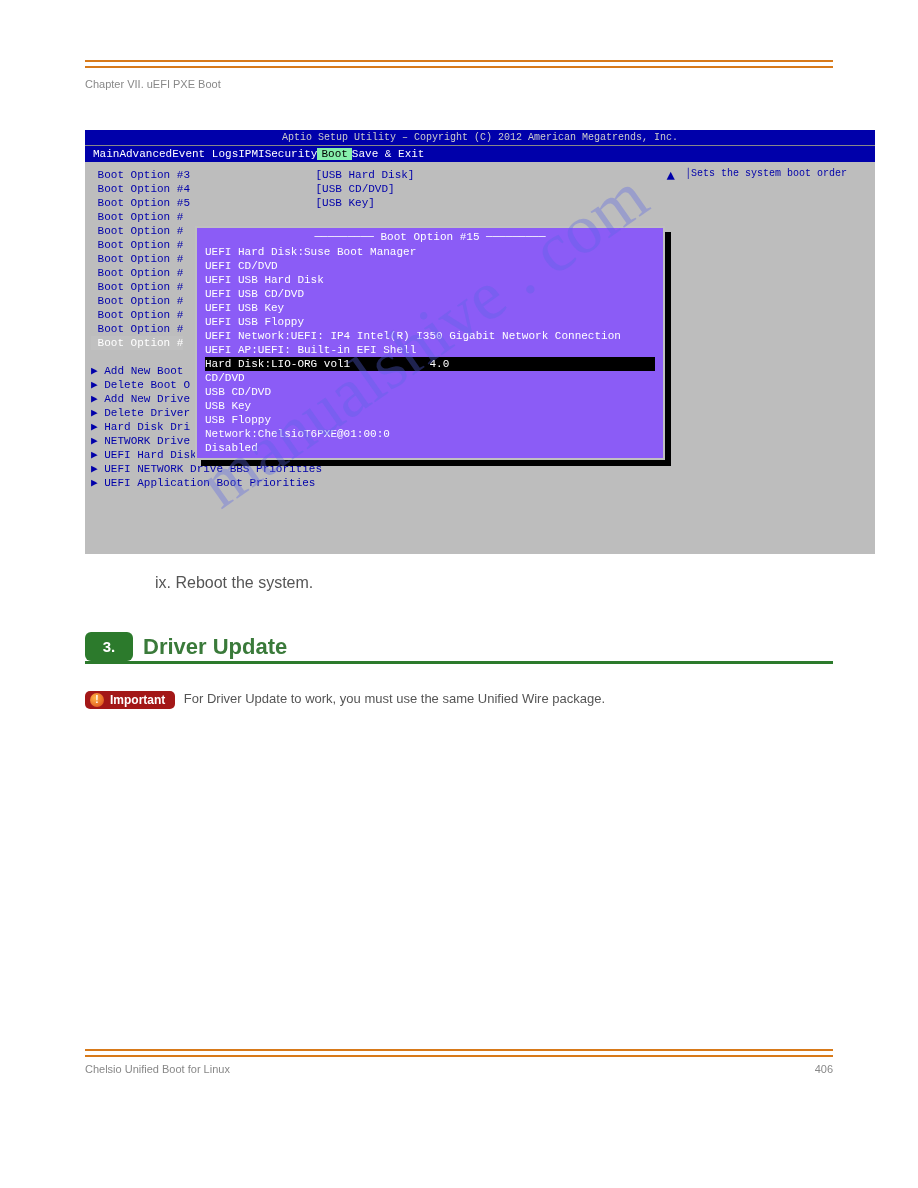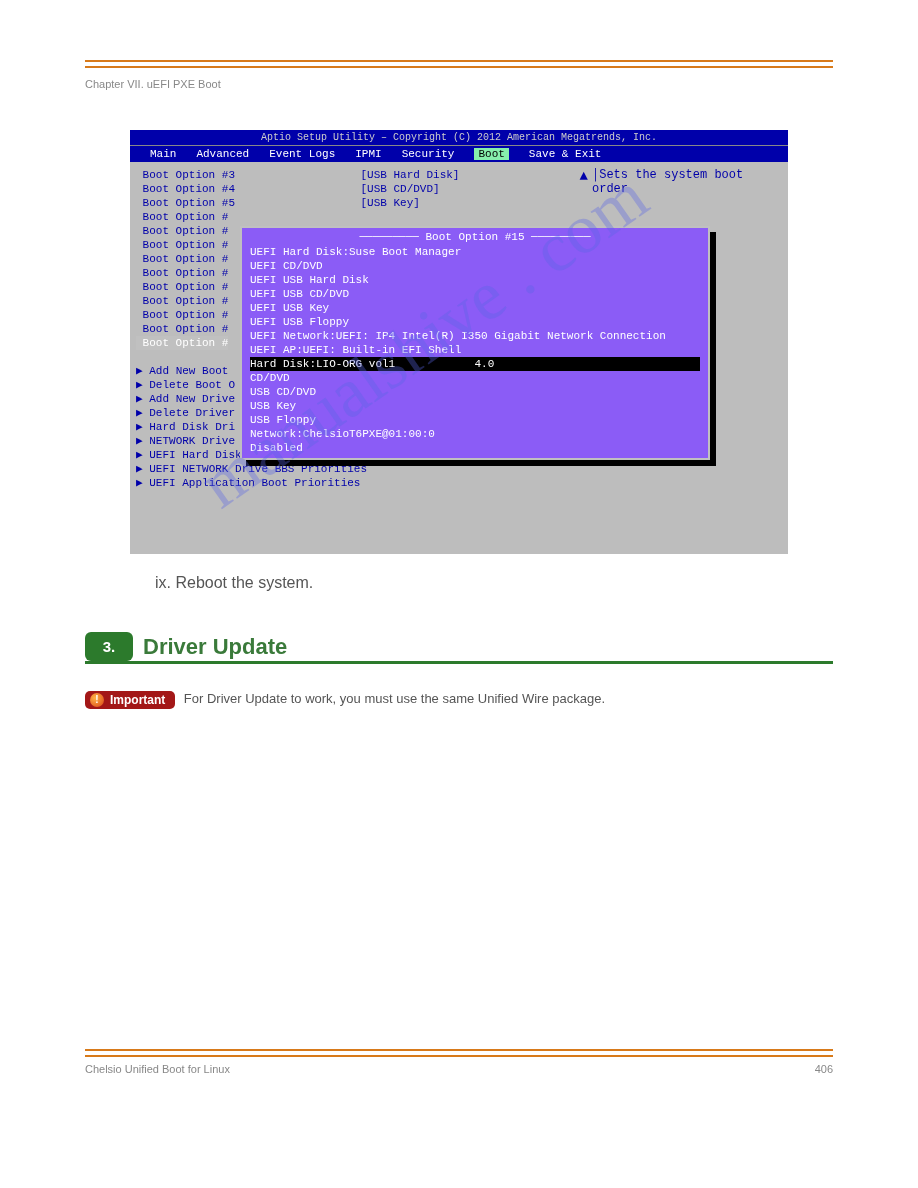--- a/index.html
+++ b/index.html
@@ -23,41 +23,41 @@
   }
   .header-row {
     display: flex;
     justify-content: space-between;
     font-size: 11px;
     color: #888;
     margin-bottom: 40px;
   }
   
   .bios {
-    width: 658px;
+    width: 790px;
     margin: 0 auto 20px auto;
     font-family: "Courier New", monospace;
     font-size: 11px;
     background: #bdbdbd;
     position: relative;
   }
   .bios-title {
     background: #0000aa;
     color: #ccc;
     text-align: center;
     padding: 2px 0;
     border-bottom: 1px solid #888;
     font-size: 10px;
   }
   .bios-menu {
     background: #0000aa;
     color: #fff;
-    padding: 2px 20px;
-    display: flex;
-    gap: 20px;
+    padding: 2px 8px;
+    display: flex;
+    gap: 0;
   }
   .bios-menu span { white-space: nowrap; }
   .bios-menu .active {
     background: #86efac;
     color: #000;
     padding: 0 4px;
   }
   .bios-body {
     background: #bdbdbd;
     color: #0000aa;
@@ -69,25 +69,25 @@
     white-space: pre;
     line-height: 14px;
   }
   .bl-sel {
     background: #c0c0c0;
     color: #fff;
     display: inline-block;
   }
   .bios-help {
     position: absolute;
-    right: 6px;
+    right: 0;
     top: 6px;
     width: 190px;
     color: #0000aa;
-    font-size: 12px;
+    font-size: 10px;
   }
   .bios-popup-wrap {
     position: absolute;
     left: 110px;
     top: 64px;
     width: 470px;
     box-shadow: 6px 6px 0 #000;
   }
   .bios-popup {
     background: #8b5cf6;

